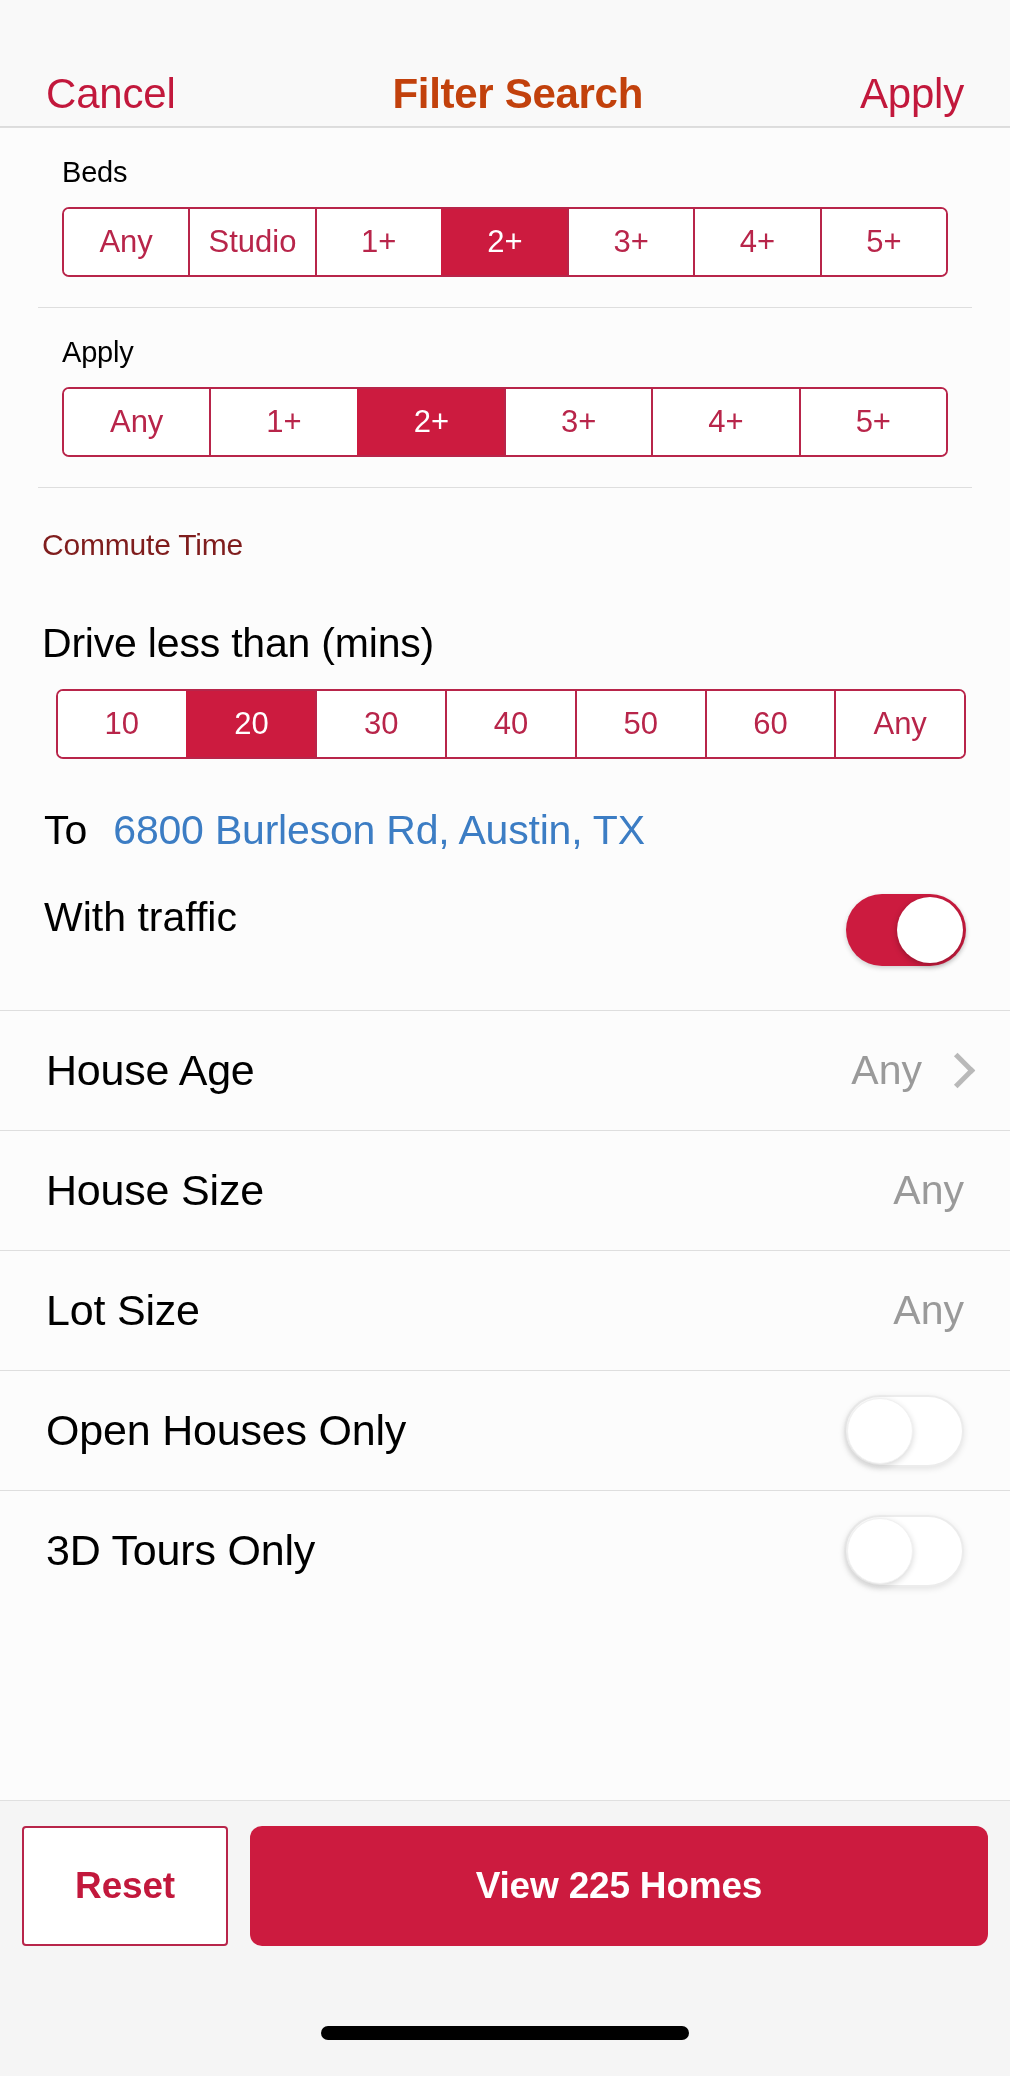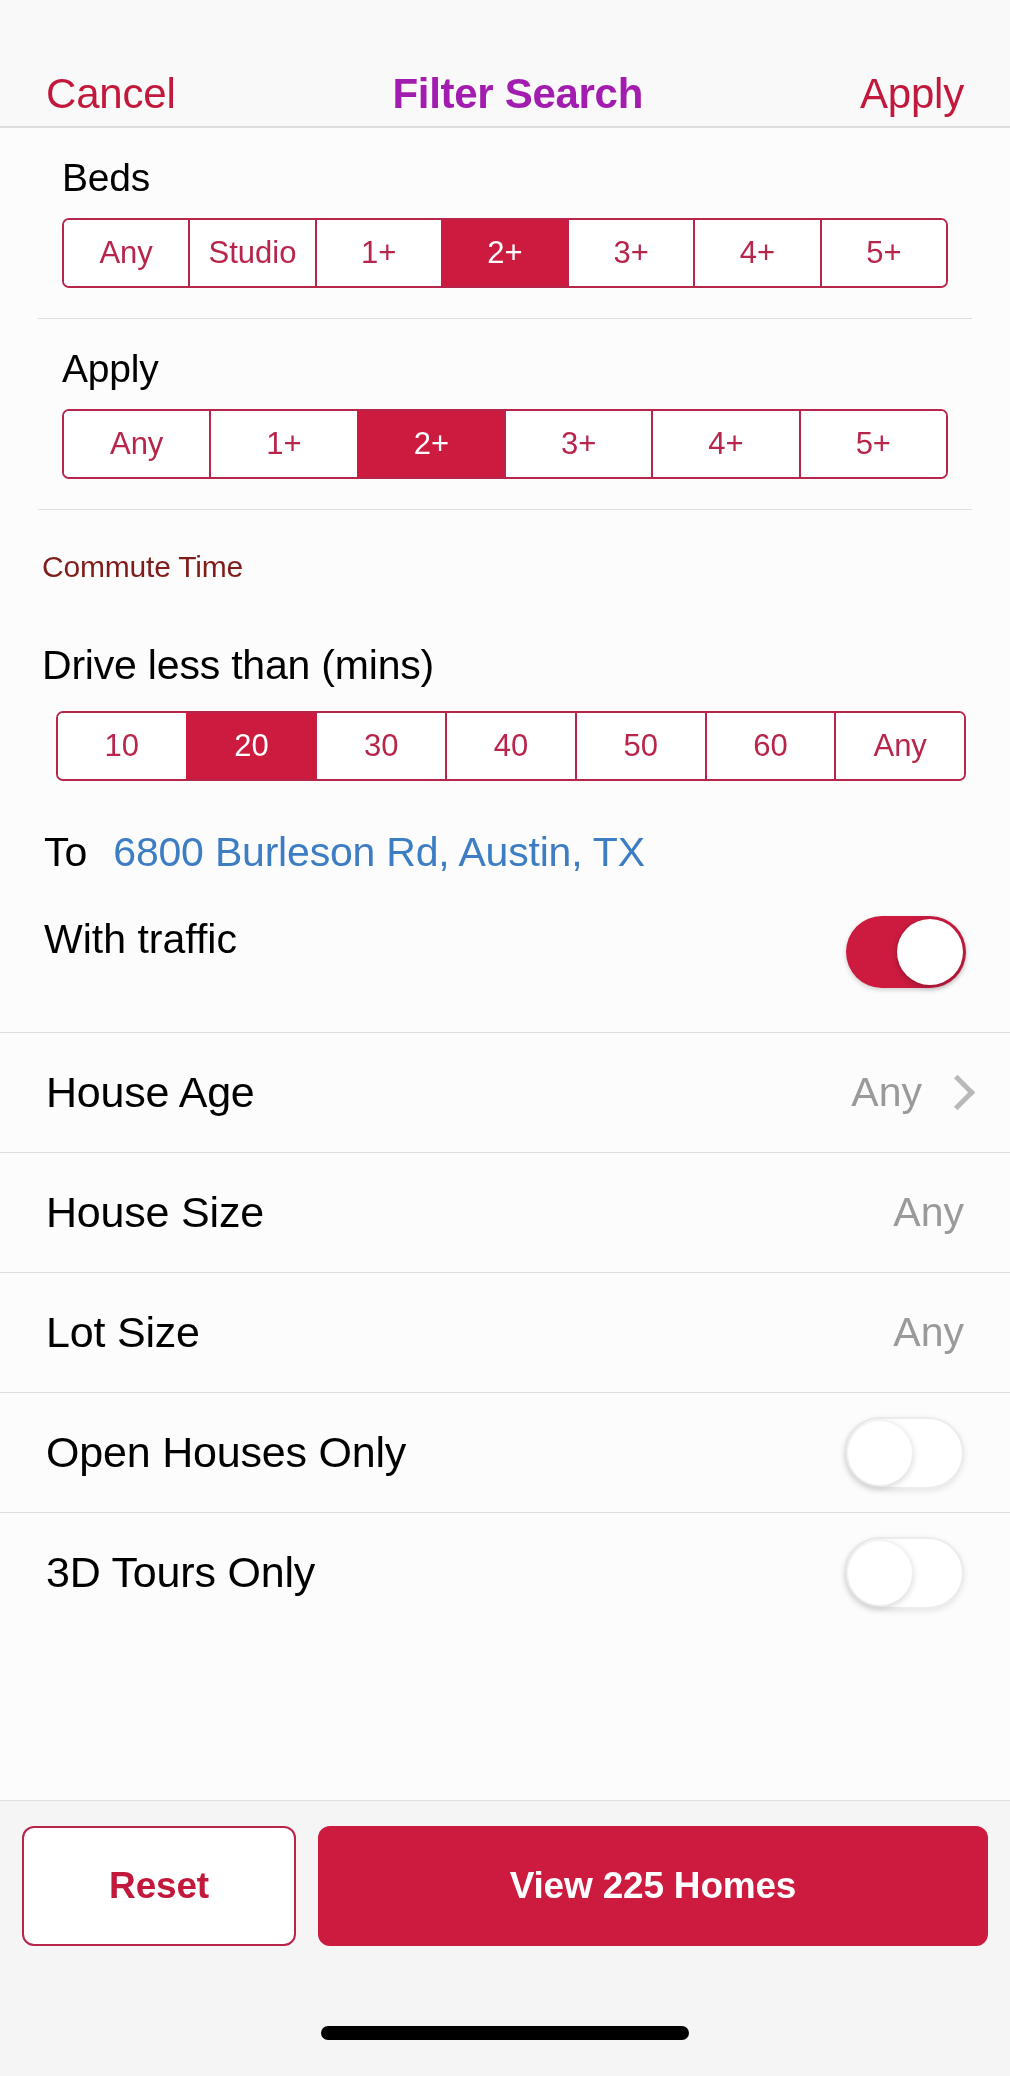--- a/index.html
+++ b/index.html
@@ -38,21 +38,21 @@
   }
   .nav-btn {
     font-size: 42px;
     color: #c2183c;
     white-space: nowrap;
     letter-spacing: -0.2px;
   }
   .nav-title {
     font-size: 42px;
     font-weight: bold;
-    color: #a21caf;
+    color: #c2410c;
     letter-spacing: -0.3px;
   }
 
   
   .content {
     flex: 1 1 auto;
     background: #fcfcfc;
     overflow: hidden;
     position: relative;
   }
@@ -63,21 +63,21 @@
   }
 
   .sep {
     height: 1px;
     background: #dedede;
     margin: 0 38px;
   }
   .sep.full { margin: 0; }
 
   .group-label {
-    font-size: 39px;
+    font-size: 29px;
     color: #000000;
     padding: 28px 0 18px 16px;
     letter-spacing: -0.2px;
   }
 
   .section-heading {
     font-size: 30px;
     color: #7f1d1d;
     padding: 40px 0 0 2px;
     letter-spacing: -0.2px;
@@ -229,24 +229,24 @@
     flex: 0 0 auto;
     background: #f5f5f5;
     border-top: 1px solid #e0e0e0;
     padding: 25px 22px 0 22px;
     display: flex;
     align-items: flex-start;
     gap: 22px;
     height: 190px;
   }
   .reset-btn {
-    width: 274px;
+    width: 206px;
     height: 120px;
     border: 2px solid #b8254a;
-    border-radius: 12px;
+    border-radius: 4px;
     background: #ffffff;
     color: #c2183c;
     font-size: 37px;
     font-weight: bold;
     display: flex;
     align-items: center;
     justify-content: center;
     letter-spacing: -0.2px;
   }
   .view-btn {

